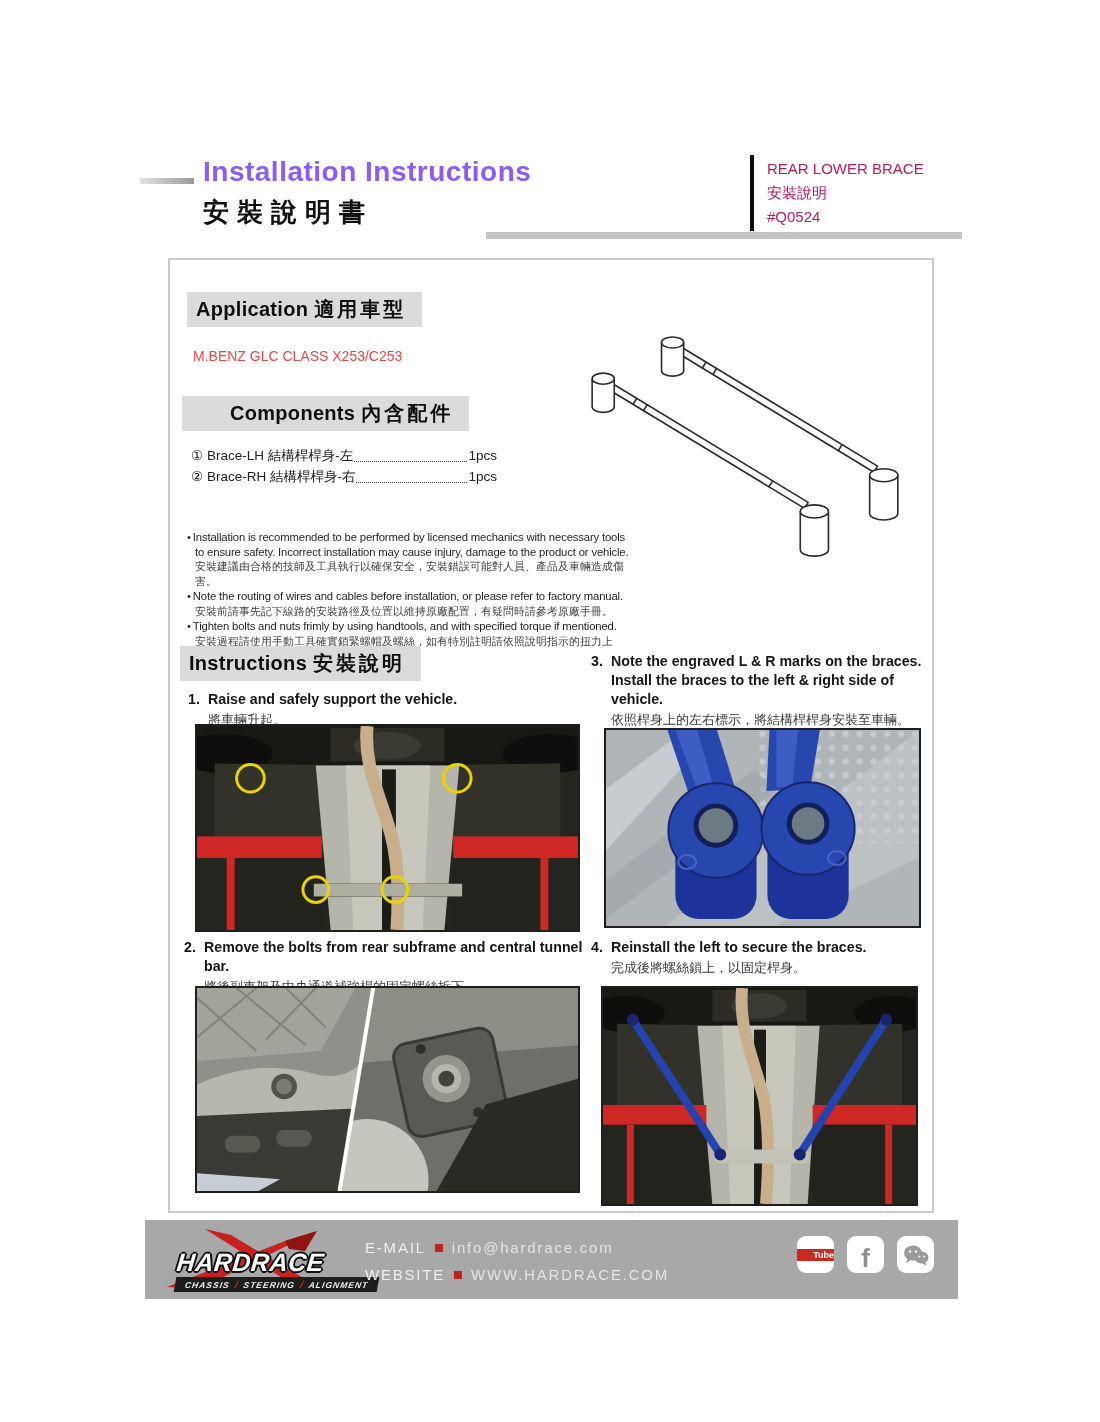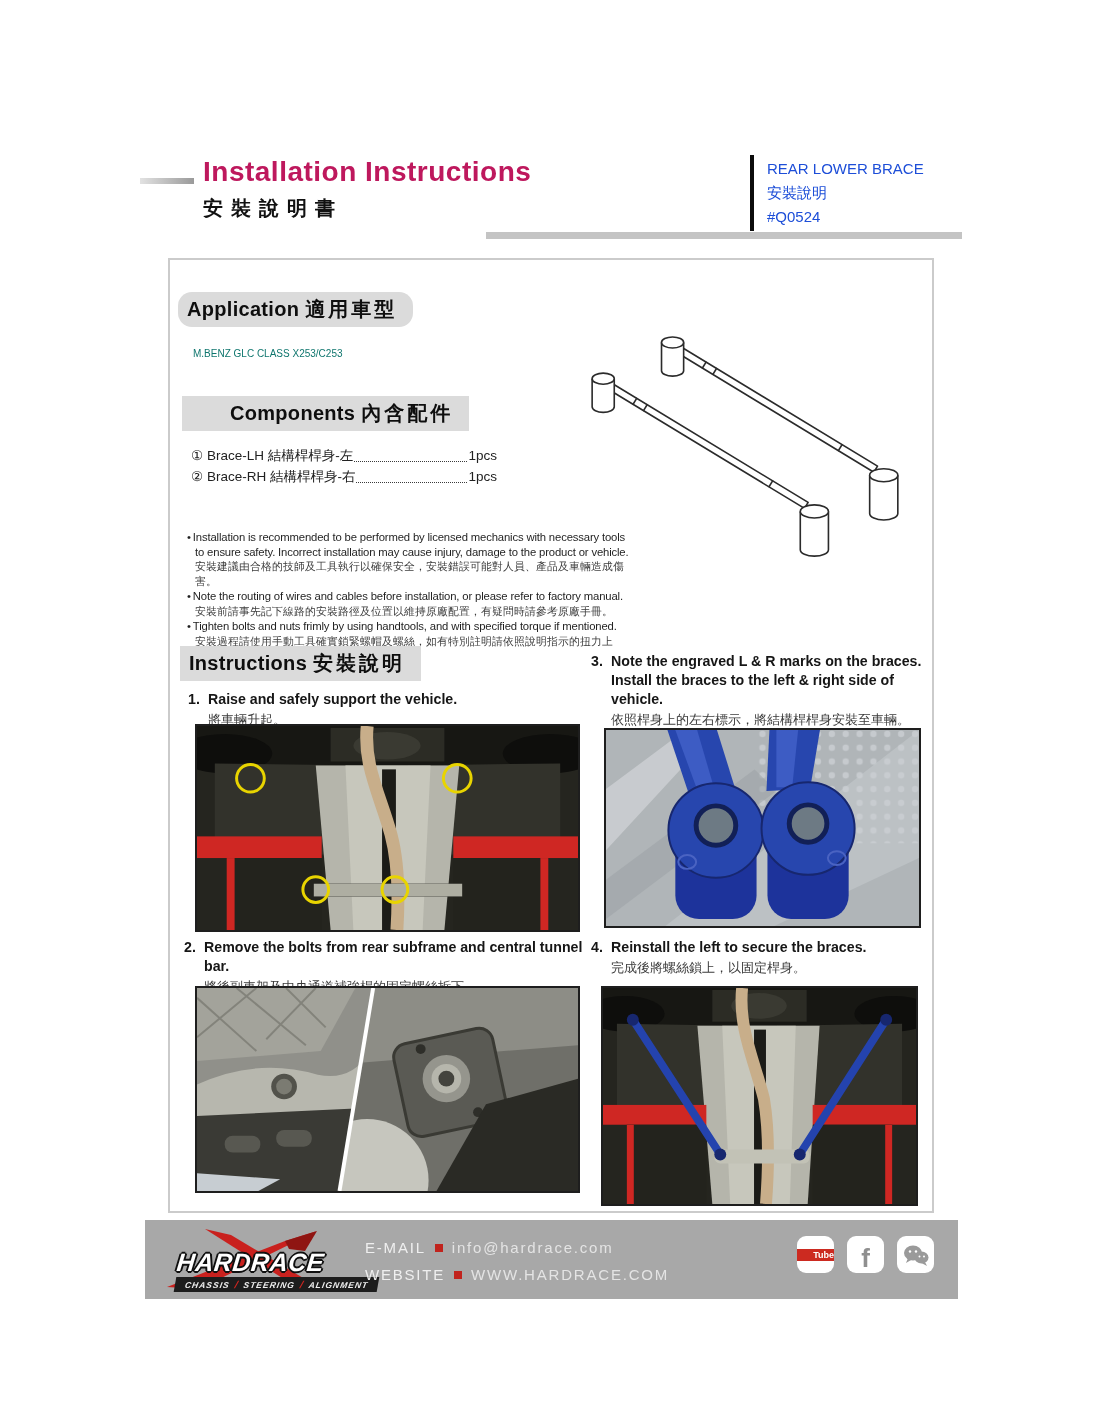--- a/index.html
+++ b/index.html
@@ -5,40 +5,40 @@
   * { margin:0; padding:0; box-sizing:border-box; }
   html,body { background:#ffffff; }
   .page {
     position:relative; width:1100px; height:1422px; background:#fff;
     font-family:"Liberation Sans", sans-serif; color:#1c1c1c; overflow:hidden;
   }
   
   .title-dash { position:absolute; left:140px; top:178px; width:54px; height:6px;
     background:linear-gradient(to right,#e2e2e2,#9a9a9a); }
   .title-block { position:absolute; left:203px; top:156px; }
-  .title-block h1 { font-size:28px; font-weight:bold; letter-spacing:0.5px; color:#be185d; }
-  .title-zh { margin-top:7px; font-size:20px; font-weight:bold; letter-spacing:8px;
+  .title-block h1 { font-size:28px; font-weight:bold; letter-spacing:0.5px; color:#8b5cf6; }
+  .title-zh { margin-top:7px; font-size:26px; font-weight:bold; letter-spacing:8px;
     font-family:"Liberation Serif", serif; color:#111; }
   .product-block { position:absolute; left:750px; top:155px; border-left:4px solid #0c0c0c;
-    padding:2px 0 2px 13px; font-size:15px; line-height:24px; color:#1d4ed8; }
+    padding:2px 0 2px 13px; font-size:15px; line-height:24px; color:#be185d; }
   .product-block .pn-zh { font-family:"Liberation Serif", serif; }
   .header-rule { position:absolute; left:486px; top:232px; width:476px; height:7px; background:#c4c4c4; }
 
   
   .content-box { position:absolute; left:168px; top:258px; width:766px; height:955px;
     border:2px solid #cbcbcb; background:#fff; }
   .sec-heading { position:absolute; display:inline-block; background:#dbdbdb;
     font-size:20px; font-weight:bold; color:#0e0e0e; padding:4px 16px 4px 9px; letter-spacing:0.3px; white-space:nowrap; }
   .sec-heading .zh { font-family:"Liberation Serif", serif; letter-spacing:3px; margin-left:6px; }
-  .sec-application { left:8px; top:32px;border-radius:14px; }
+  .sec-application { left:17px; top:32px; }
   .sec-components  { left:12px; top:136px;padding-left:48px; }
   .sec-caution     { left:10px; top:226px; }
   .sec-instructions{ left:10px; top:386px; }
 
-  .vehicle { position:absolute; left:23px; top:88px; font-size:10px; color:#0f766e; }
+  .vehicle { position:absolute; left:23px; top:88px; font-size:14px; color:#ef4444; }
 
   .illustration { position:absolute; left:398px; top:40px; width:362px; height:272px; }
 
   .comp-list { position:absolute; left:21px; top:185px; width:306px; font-size:13.5px; color:#222; }
   .comp-row { display:flex; align-items:flex-end; line-height:21px; }
   .comp-name { white-space:nowrap; }
   .comp-leader { flex:1; border-bottom:1.6px dotted #3a3a3a; margin:0 1px 4px 1px; min-width:20px; }
   .comp-qty { white-space:nowrap; }
 
   .caution-list { position:absolute; left:17px; top:270px; width:444px; }

